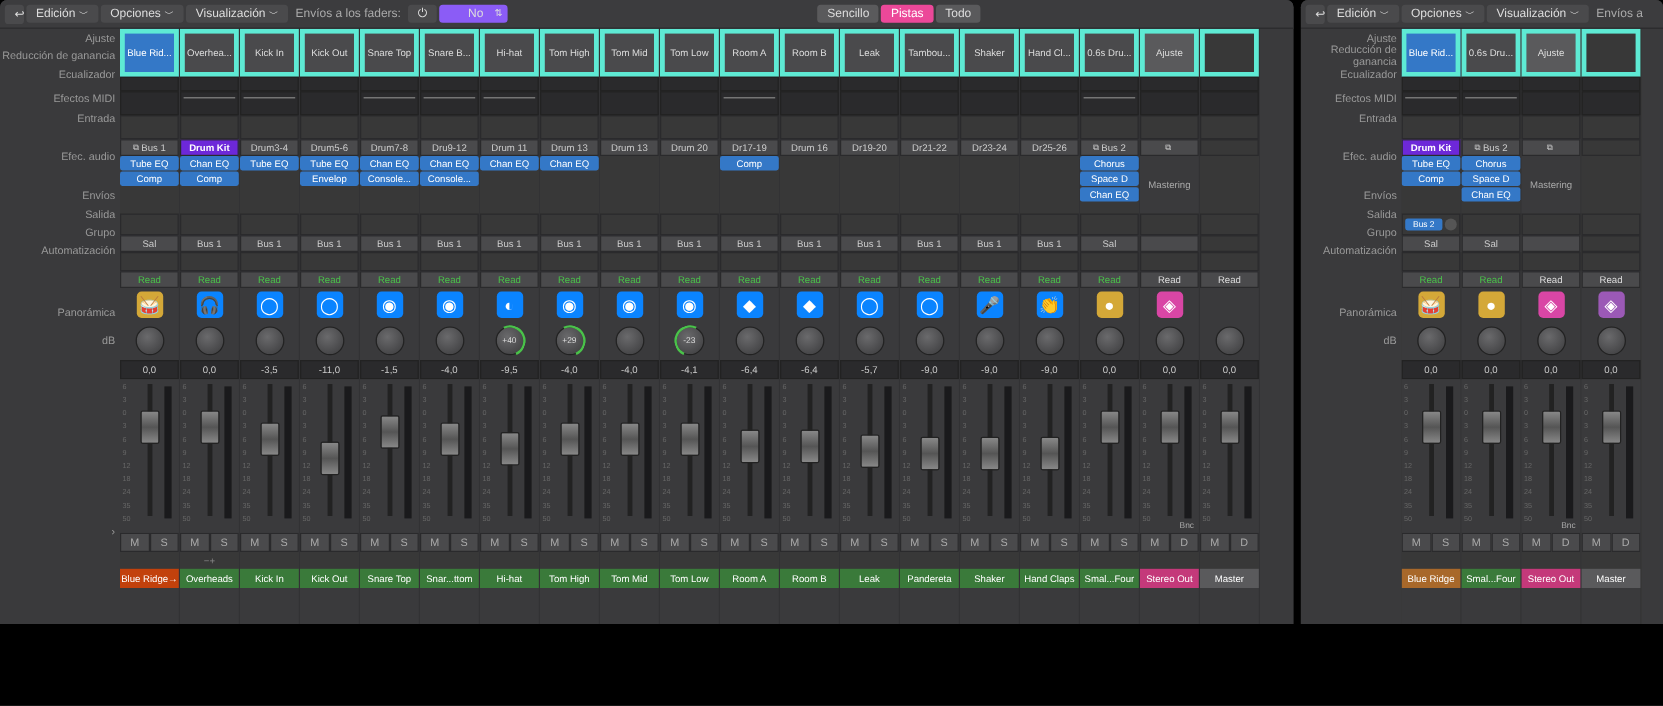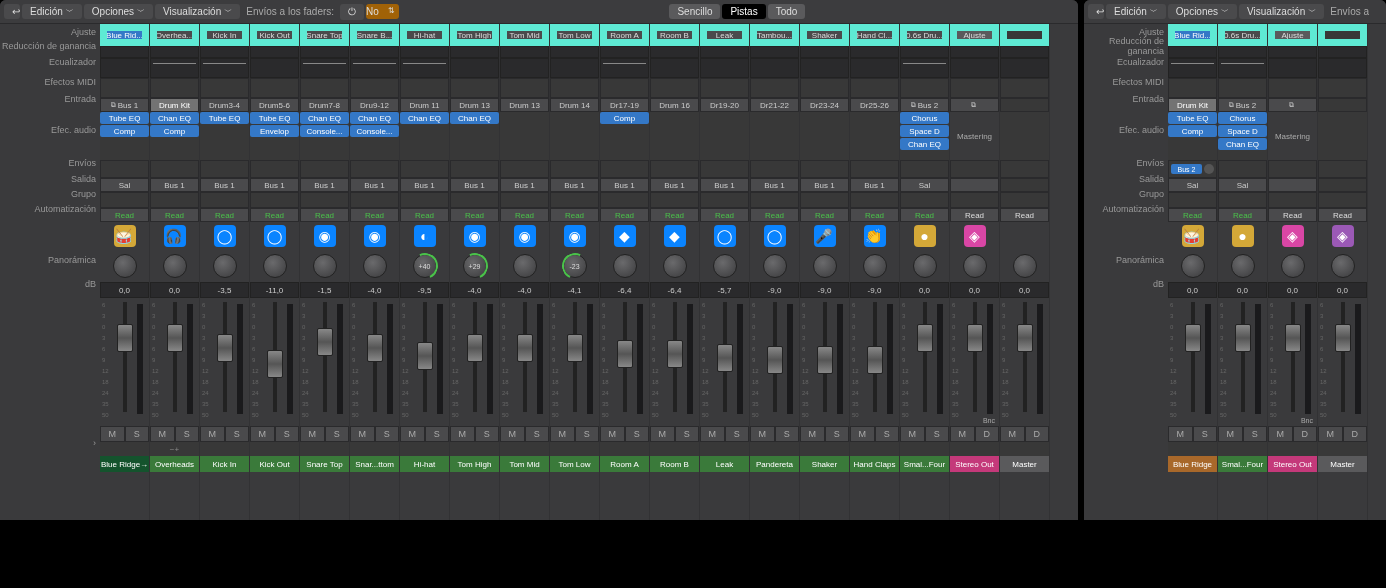--- a/index.html
+++ b/index.html
@@ -3,24 +3,24 @@
 <meta charset="utf-8">
 <style>
 * { margin: 0; padding: 0; box-sizing: border-box; font-family: -apple-system, sans-serif; }
 body { background: #000; color: #ccc; font-size: 9px; width: 1386px; height: 588px; overflow: hidden; }
 .windows { display: flex; gap: 6px; }
 .window { background: #3a3a3c; border-radius: 6px 6px 0 0; overflow: hidden; }
 .w1 { width: 1078px; }
 .w2 { width: 302px; }
 .toolbar { background: #3c3c3e; height: 24px; display: flex; align-items: center; padding: 0 4px; gap: 2px; border-bottom: 1px solid #2a2a2c; }
 .tb-btn { background: #4a4a4c; color: #ddd; padding: 2px 8px; border-radius: 3px; font-size: 10px; display: flex; align-items: center; gap: 3px; cursor: pointer; }
-.tb-btn.active { background: #000000; color: #fff; }
+.tb-btn.active { background: #ec4899; color: #fff; }
 .tb-btn.pill { background: #5a5a5c; }
 .tb-label { color: #aaa; font-size: 10px; padding: 0 4px; }
-.tb-select { background: #a16207; color: #ddd; padding: 2px 20px 2px 0; border-radius: 3px; font-size: 10px; position: relative; }
+.tb-select { background: #8b5cf6; color: #ddd; padding: 2px 20px 2px 24px; border-radius: 3px; font-size: 10px; position: relative; }
 .spacer { flex: 1; }
 .filter-group { display: flex; gap: 1px; }
 .mixer-body { display: flex; height: 496px; }
 .row-labels { width: 100px; background: #3a3a3c; display: flex; flex-direction: column; text-align: right; padding-right: 4px; }
 .row-label { color: #999; font-size: 9px; display: flex; align-items: center; justify-content: flex-end; }
 .rl-ajuste { height: 16px; }
 .rl-gain { height: 12px; }
 .rl-eq { height: 20px; }
 .rl-midi { height: 20px; }
 .rl-entrada { height: 14px; }
@@ -31,29 +31,29 @@
 .rl-auto { height: 14px; }
 .rl-icon { height: 28px; }
 .rl-pan { height: 32px; }
 .rl-db { height: 16px; }
 .rl-fader { height: 128px; }
 .rl-ms { height: 16px; }
 .rl-name { height: 16px; }
 .strips { display: flex; overflow-x: hidden; }
 .strip { width: 50px; display: flex; flex-direction: column; background: #3a3a3c; border-right: 1px solid #323234; }
 .cell { display: flex; align-items: center; justify-content: center; font-size: 8px; overflow: hidden; }
-.c-ajuste { height: 16px; background: #4a4a4c; color: #ddd; border: 7px solid #5eead4; cursor: pointer; white-space: nowrap; text-overflow: ellipsis; overflow: hidden; padding: 4px 2px; }
+.c-ajuste { height: 16px; background: #4a4a4c; color: #ddd; border: 4px solid #5eead4; cursor: pointer; white-space: nowrap; text-overflow: ellipsis; overflow: hidden; padding: 16px 2px; }
 .c-ajuste.sel { background: #3478c7; color: #fff; }
 .c-ajuste.gray { background: #5a5a5c; }
 .c-gain { height: 12px; background: #2a2a2c; border: 1px solid #222; }
 .c-eq { height: 20px; background: #2a2a2c; border: 1px solid #222; position: relative; }
 .eq-curve { position: absolute; top: 4px; left: 2px; right: 2px; height: 10px; border-top: 1px solid #888; }
 .c-midi { height: 20px; background: #383838; border: 1px solid #2a2a2c; }
 .c-entrada { height: 14px; background: #4a4a4c; color: #ccc; border: 1px solid #2a2a2c; cursor: pointer; white-space: nowrap; padding: 0 2px; text-overflow: ellipsis; overflow: hidden; }
-.c-entrada.green { background: #737373; color: #fff; }
+.c-entrada.green { background: #6d28d9; color: #fff; font-weight: bold; }
 .c-entrada .link-icon { font-size: 7px; margin-right: 2px; }
 .c-efec { height: 48px; display: flex; flex-direction: column; gap: 1px; padding: 0px; background: #383838; }
 .insert { height: 12px; color: #fff; font-size: 8px; display: flex; align-items: center; justify-content: center; border-radius: 2px; cursor: pointer; white-space: nowrap; overflow: hidden; text-overflow: ellipsis; padding: 0 2px; }
 .insert.blue { background: #3478c7; }
 .mastering { height: 48px; display: flex; align-items: center; justify-content: center; color: #aaa; font-size: 8px; }
 .c-envios { height: 18px; background: #383838; border: 1px solid #2a2a2c; display: flex; align-items: center; padding: 0 2px; gap: 2px; }
 .send-slot { flex: 1; height: 10px; background: #2a2a2c; border-radius: 2px; }
 .send-blue { background: #3478c7; color: #fff; font-size: 7px; display: flex; align-items: center; justify-content: center; }
 .send-knob { width: 10px; height: 10px; border-radius: 50%; background: #555; }
 .c-salida { height: 14px; background: #4a4a4c; color: #ccc; border: 1px solid #2a2a2c; cursor: pointer; font-size: 8px; }
@@ -75,21 +75,21 @@
 .c-fader { height: 128px; background: #3a3a3c; position: relative; display: flex; justify-content: center; padding-top: 4px; }
 .fader-track { width: 4px; height: 110px; background: #222; position: relative; }
 .fader-cap { position: absolute; left: -6px; width: 16px; height: 28px; background: linear-gradient(#888, #555, #888); border-radius: 2px; cursor: grab; border: 1px solid #222; }
 .fader-scale { position: absolute; left: 2px; top: 2px; font-size: 6px; color: #666; line-height: 11px; }
 .meter { position: absolute; right: 6px; top: 6px; width: 6px; height: 110px; background: #1a1a1c; }
 .bnc { position: absolute; bottom: 2px; right: 4px; font-size: 7px; color: #aaa; }
 .c-ms { height: 16px; display: flex; }
 .ms-btn { flex: 1; background: #4a4a4c; color: #aaa; border: 1px solid #2a2a2c; display: flex; align-items: center; justify-content: center; font-size: 9px; cursor: pointer; }
 .c-ext { height: 14px; background: #383838; }
 .c-name { height: 16px; color: #fff; display: flex; align-items: center; justify-content: center; font-size: 8px; white-space: nowrap; overflow: hidden; padding: 0 2px; text-overflow: ellipsis; }
-.n-blue { background: #14532d; }
+.n-blue { background: #c2410c; }
 .n-green { background: #3a7a3a; }
 .n-magenta { background: #c4397a; }
 .n-gray { background: #5a5a5c; }
 .n-orange { background: #a8682a; }
 .chev { font-size: 8px; }
 .icon-back { width: 16px; }
 </style>
 </head>
 <body>
 
@@ -593,21 +593,21 @@
             </div>
             <div class="cell c-ext"></div>
             <div class="cell c-name n-green">Tom Mid</div>
           </div>
           <div class="strip">
             <div class="cell c-ajuste">Tom Low</div>
             <div class="cell c-gain"></div>
             <div class="cell c-eq"></div>
             <div class="cell c-midi"></div>
             <div class="cell c-entrada">
-              <span>Drum 14</span>
+              <span>Drum 20</span>
             </div>
             <div class="c-efec"></div>
             <div class="cell c-envios"></div>
             <div class="cell c-salida">Bus 1</div>
             <div class="cell c-grupo"></div>
             <div class="cell c-auto">Read</div>
             <div class="cell c-icon">
               <div class="track-icon ti-blue">◉</div>
             </div>
             <div class="cell c-pan">

